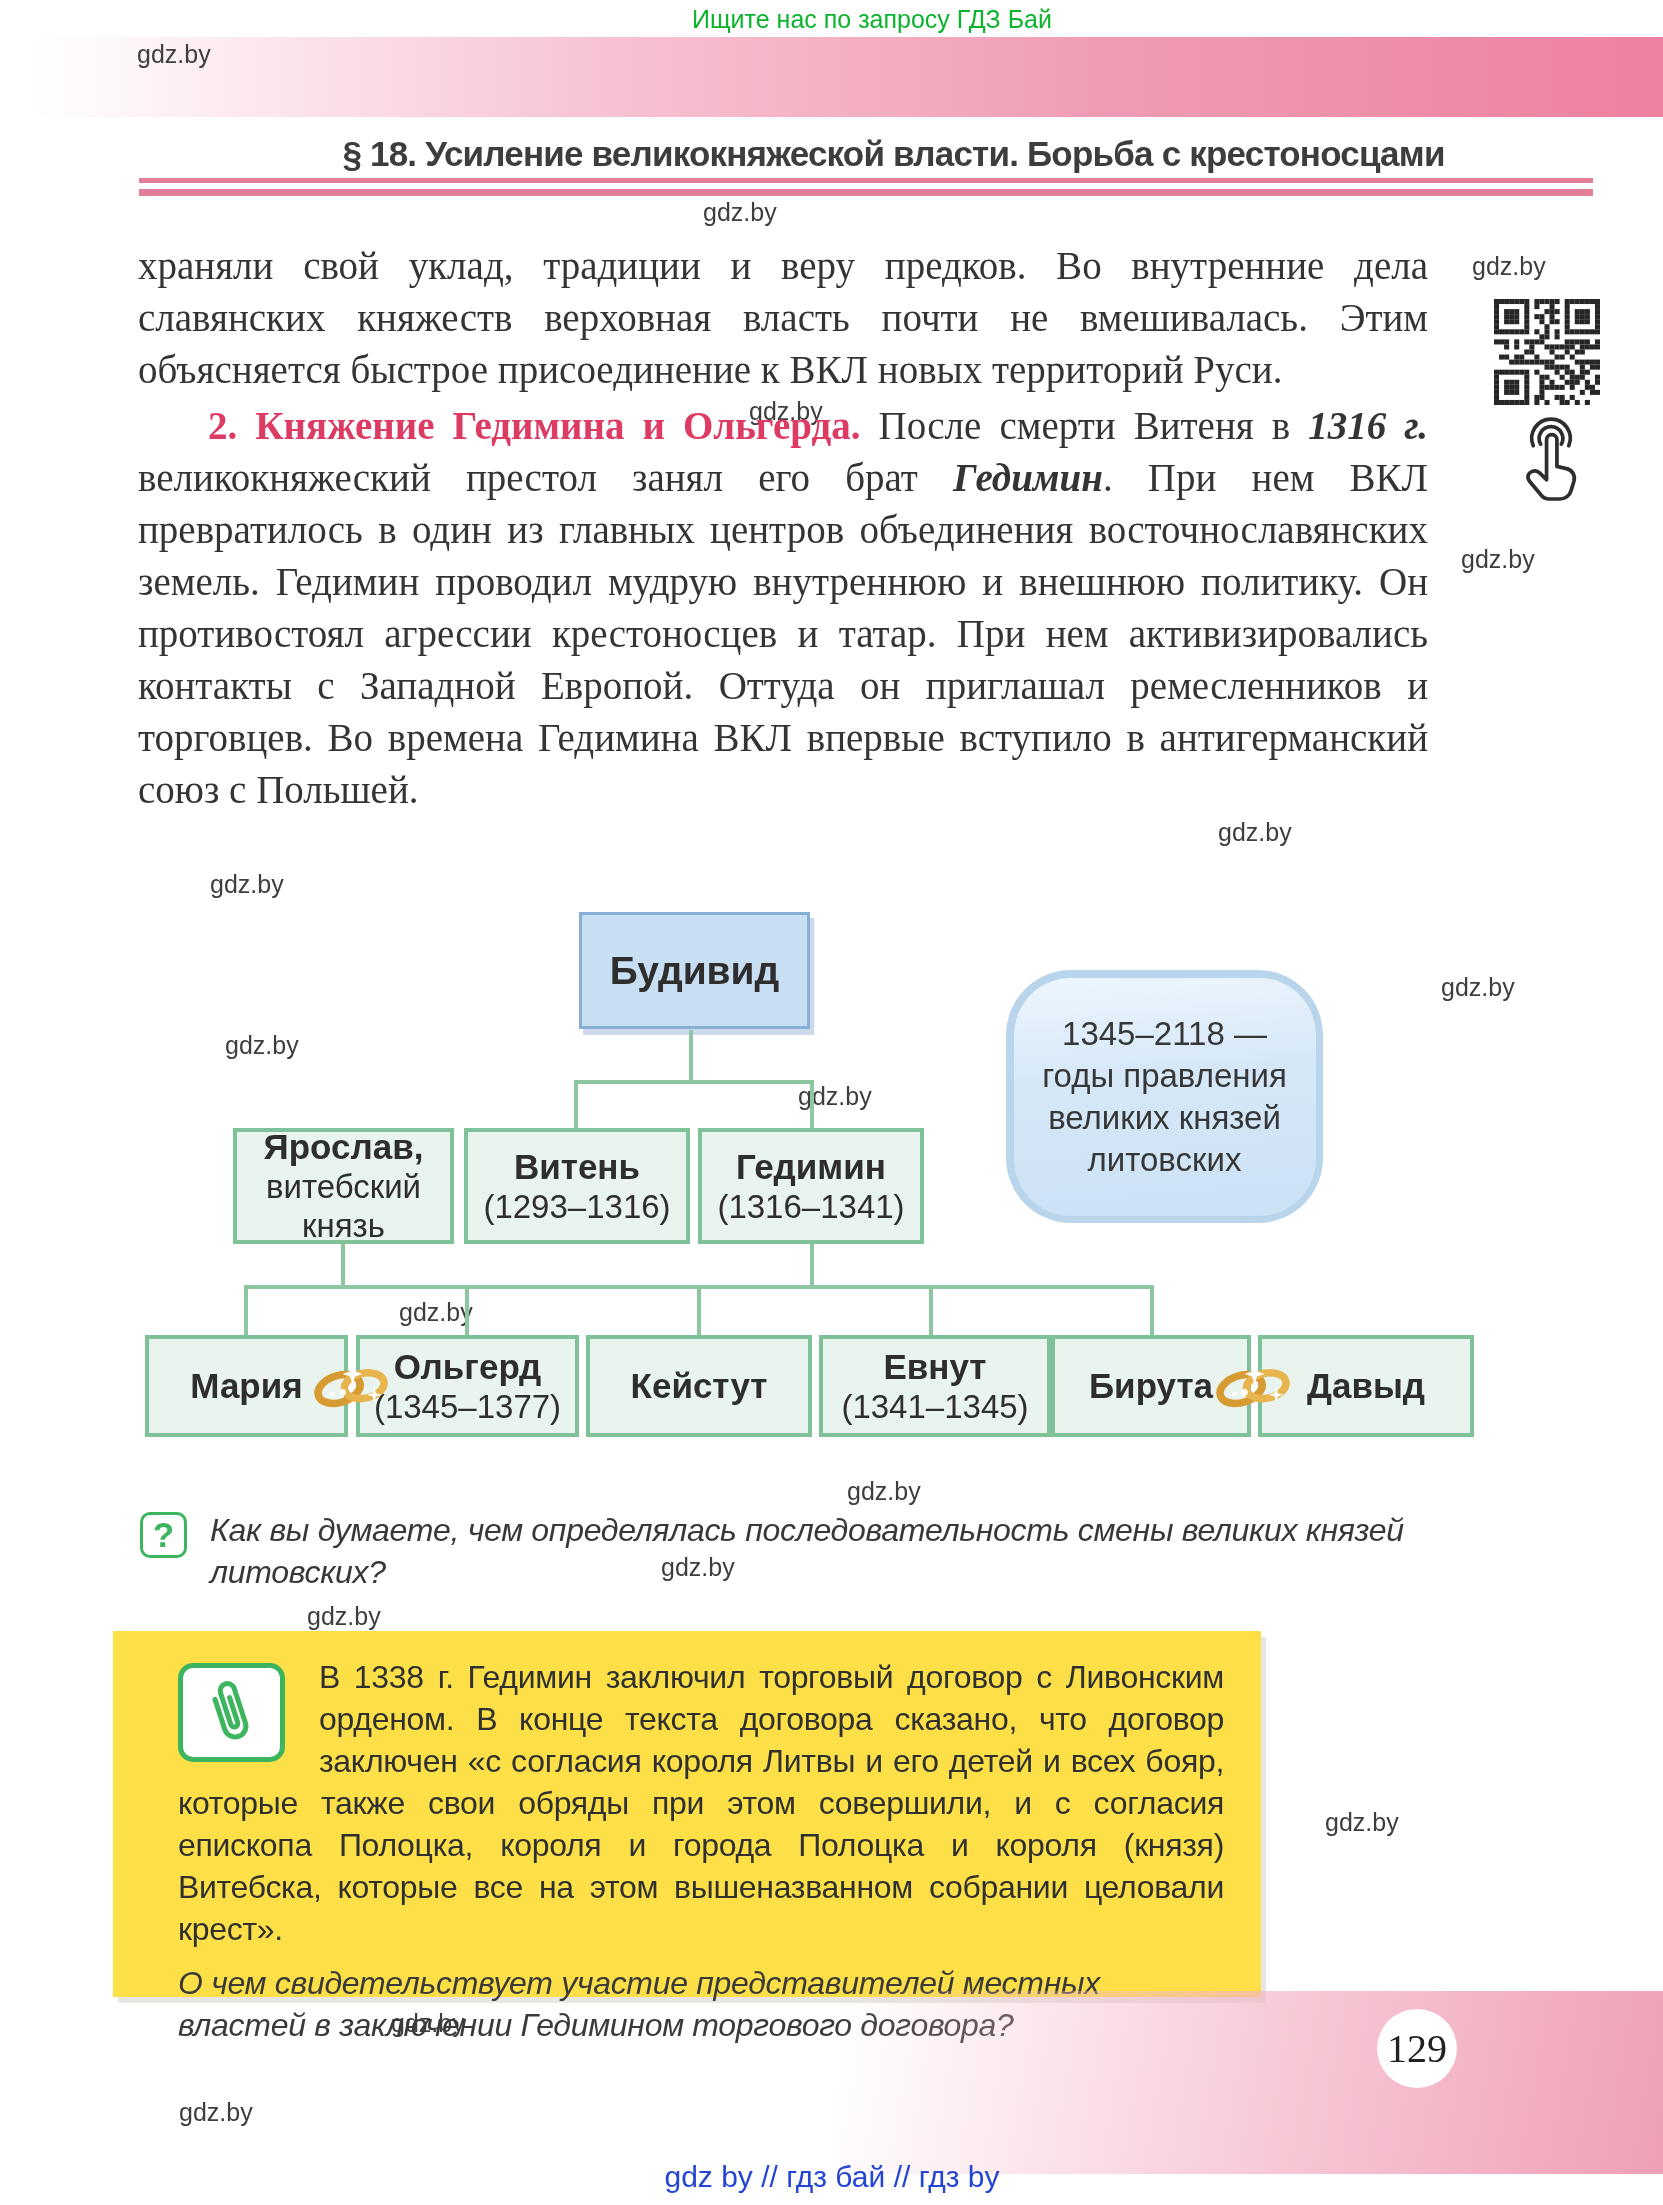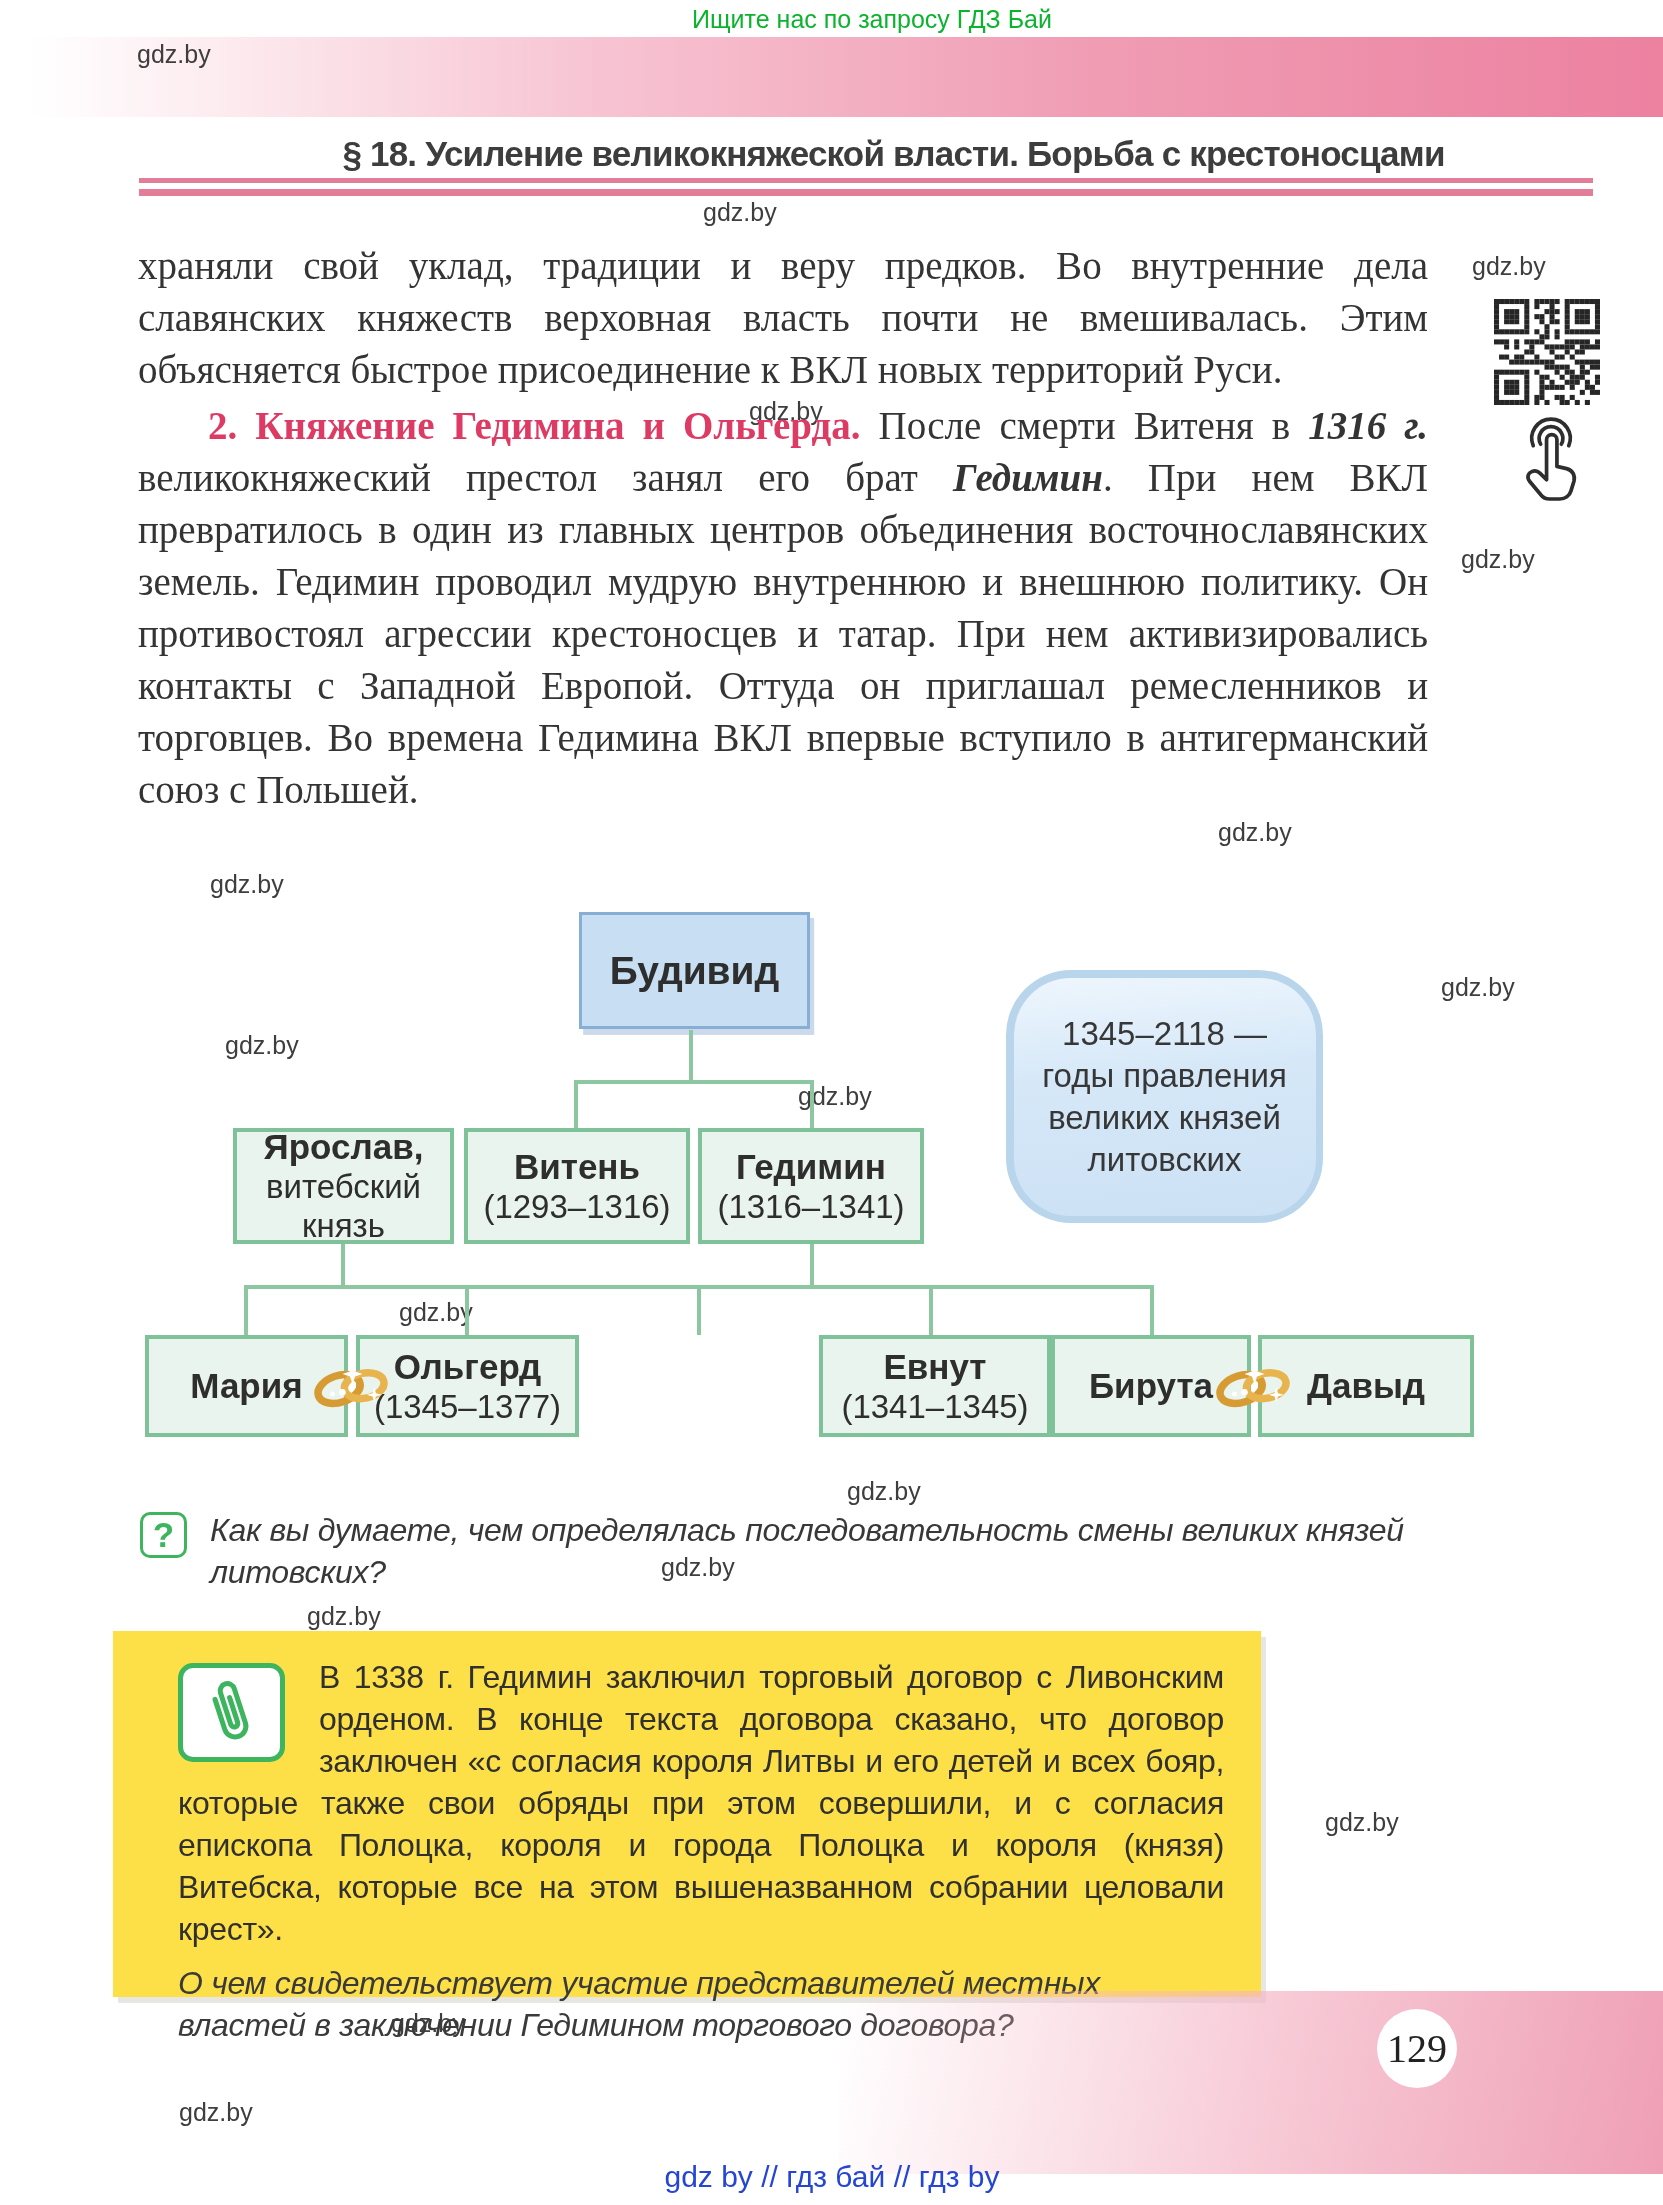--- a/index.html
+++ b/index.html
@@ -394,20 +394,23 @@
     </div>
   </div>
 
   <div class="node" style="left:145px;top:1335px;width:203px;height:102px">
     <div class="nm">Мария</div>
   </div>
   <div class="node" style="left:356px;top:1335px;width:223px;height:102px">
     <div class="nm">Ольгерд</div>
     <div class="dt">(1345–1377)</div>
   </div>
+  <div class="node" style="left:586px;top:1335px;width:226px;height:102px">
+    <div class="nm">Кейстут</div>
+  </div>
   <div class="node" style="left:819px;top:1335px;width:232px;height:102px">
     <div class="nm">Евнут</div>
     <div class="dt">(1341–1345)</div>
   </div>
   <div class="node" style="left:1258px;top:1335px;width:216px;height:102px">
     <div class="nm">Давыд</div>
   </div>
   <div class="node" style="left:1051px;top:1335px;width:200px;height:102px">
     <div class="nm">Бирута</div>
   </div>

